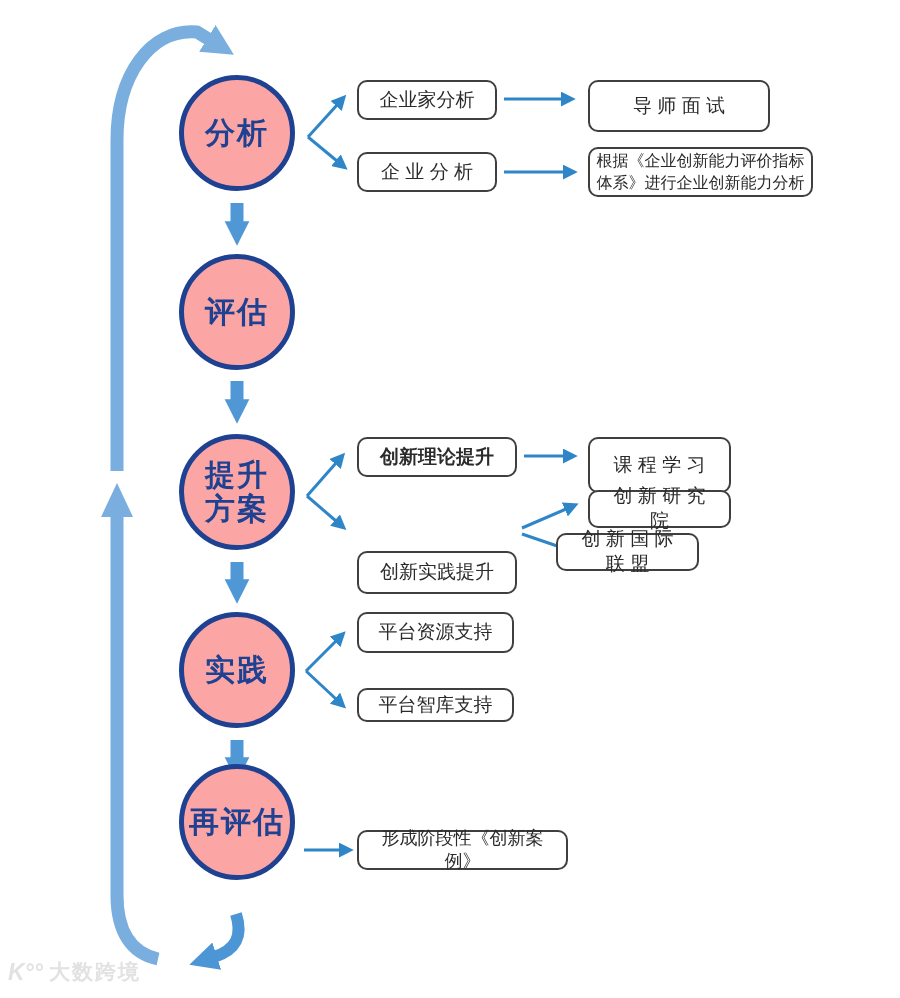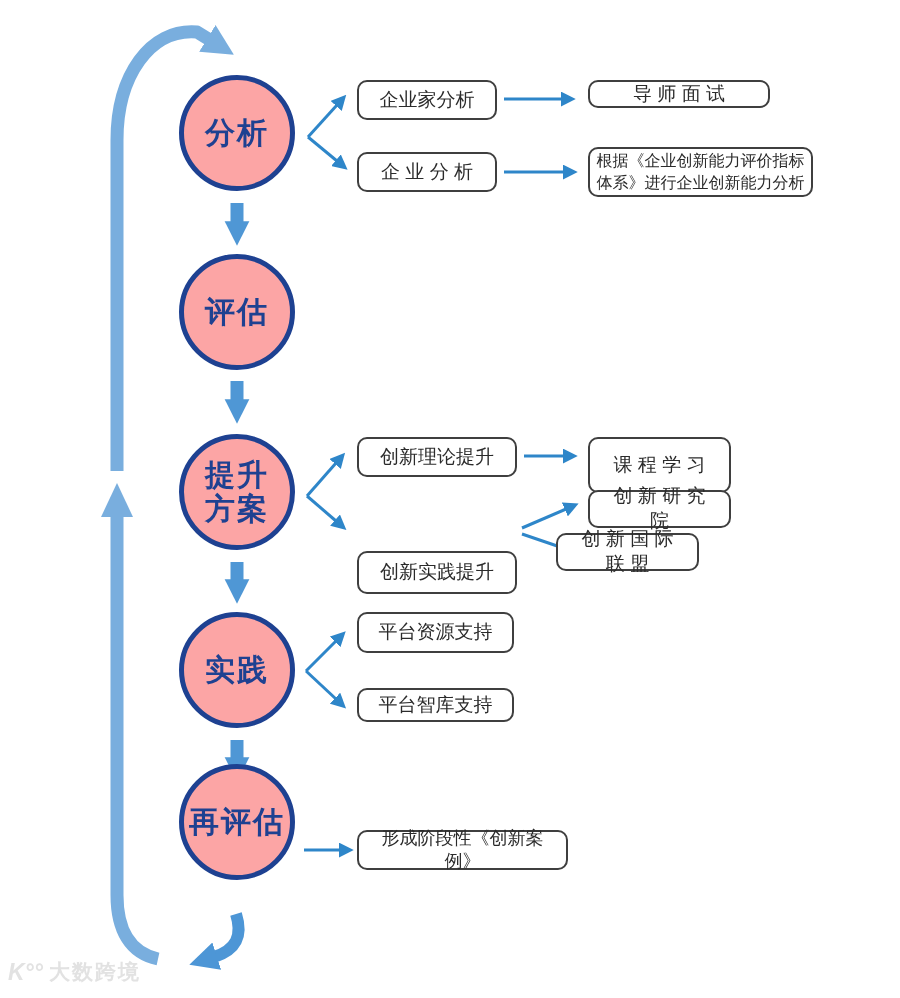--- a/index.html
+++ b/index.html
@@ -97,37 +97,37 @@
   <div class="stage-circle" style="left:179px;top:764px;">
     <span>再评估</span>
   </div>
 
   <div class="flow-box" style="left:357px;top:80px;width:140px;height:40px;">
     <span>企业家分析</span>
   </div>
   <div class="flow-box" style="left:357px;top:152px;width:140px;height:40px;">
     <span>企 业 分 析</span>
   </div>
-  <div class="flow-box" style="left:357px;top:437px;width:160px;height:40px;">
+  <div class="flow-box" style="left:357px;top:437px;width:160px;height:40px;font-weight:bold;">
     <span>创新理论提升</span>
   </div>
   <div class="flow-box" style="left:357px;top:510px;width:160px;height:43px;margin-top:41px;">
     <span>创新实践提升</span>
   </div>
   <div class="flow-box" style="left:357px;top:612px;width:157px;height:41px;">
     <span>平台资源支持</span>
   </div>
   <div class="flow-box" style="left:357px;top:688px;width:157px;height:34px;">
     <span>平台智库支持</span>
   </div>
   <div class="flow-box" style="left:357px;top:830px;width:211px;height:40px;font-size:18px;">
     <span>形成阶段性《创新案例》</span>
   </div>
 
-  <div class="flow-box" style="left:588px;top:80px;width:182px;height:28px;">
+  <div class="flow-box" style="left:588px;top:80px;width:182px;height:52px;">
     <span>导 师 面 试</span>
   </div>
   <div class="flow-box small-text" style="left:588px;top:147px;width:225px;height:50px;">
     <span>根据《企业创新能力评价指标体系》进行企业创新能力分析</span>
   </div>
   <div class="flow-box" style="left:588px;top:437px;width:143px;height:56px;">
     <span>课 程 学 习</span>
   </div>
   <div class="flow-box" style="left:588px;top:490px;width:143px;height:38px;">
     <span>创 新 研 究 院</span>

